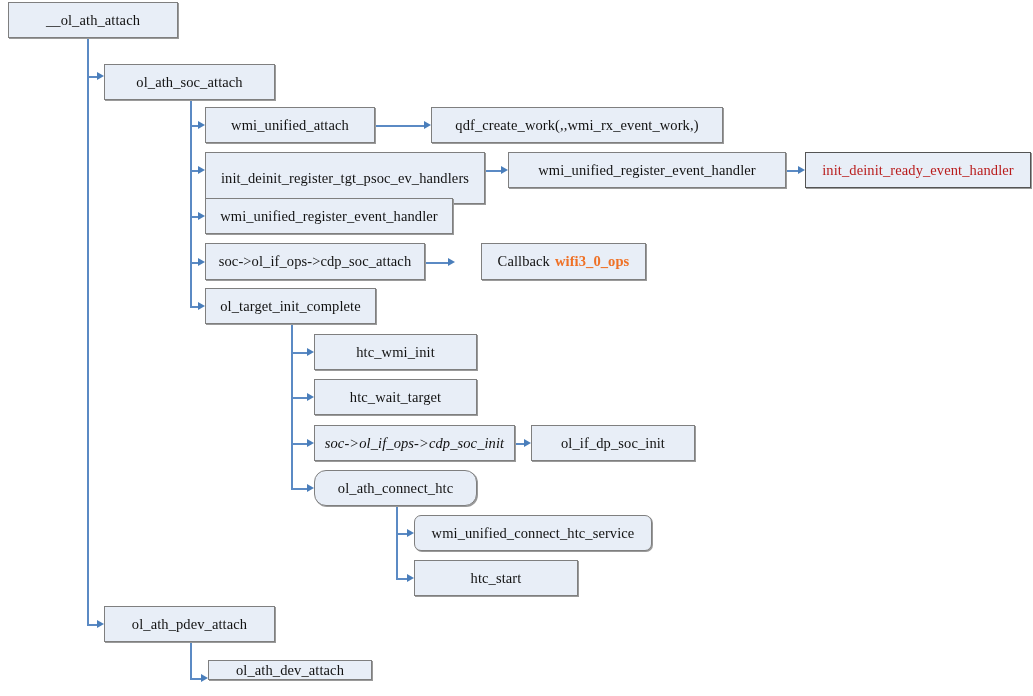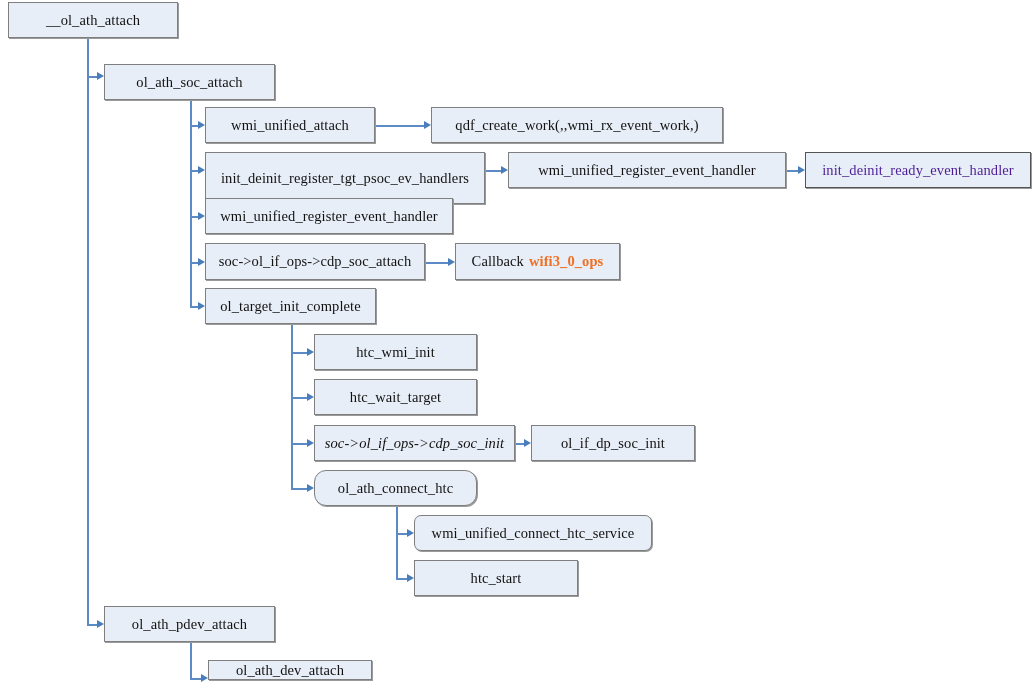--- a/index.html
+++ b/index.html
@@ -25,21 +25,21 @@
     display: flex;
     align-items: center;
     justify-content: center;
     font-size: 14.5px;
     line-height: 1;
     color: #111111;
     white-space: nowrap;
     letter-spacing: 0.1px;
   }
   .node.accent {
-    color: #4c1d95;
+    color: #b91c1c;
     border-color: #545454;
   }
   .node .lbl-plain { color: #111111; }
   .node .lbl-accent { color: #ef7126; font-weight: bold; }
   .node .lbl-accent-sp { margin-left: 5px; }
 
   
   .seg {
     position: absolute;
     background: #5b8ac4;
@@ -134,21 +134,21 @@
       </div>
       <div class="node accent" style="left: 805px; top: 152px; width: 226px; height: 36px;">
         <span>init_deinit_ready_event_handler</span>
       </div>
       <div class="node" style="left: 205px; top: 198px; width: 248px; height: 36px;">
         <span>wmi_unified_register_event_handler</span>
       </div>
       <div class="node" style="left: 205px; top: 243px; width: 220px; height: 37px;">
         <span>soc-&gt;ol_if_ops-&gt;cdp_soc_attach</span>
       </div>
-      <div class="node" style="left: 455px; top: 243px; width: 165px; height: 37px; text-align: center;">
+      <div class="node" style="left: 481px; top: 243px; width: 165px; height: 37px; text-align: center;">
         <span class="lbl-plain">Callback</span>
         <span class="lbl-accent lbl-accent-sp">wifi3_0_ops</span>
       </div>
       <div class="node" style="left: 205px; top: 288px; width: 171px; height: 36px;">
         <span>ol_target_init_complete</span>
       </div>
       <div class="node" style="left: 314px; top: 334px; width: 163px; height: 36px;">
         <span>htc_wmi_init</span>
       </div>
       <div class="node" style="left: 314px; top: 379px; width: 163px; height: 36px;">

